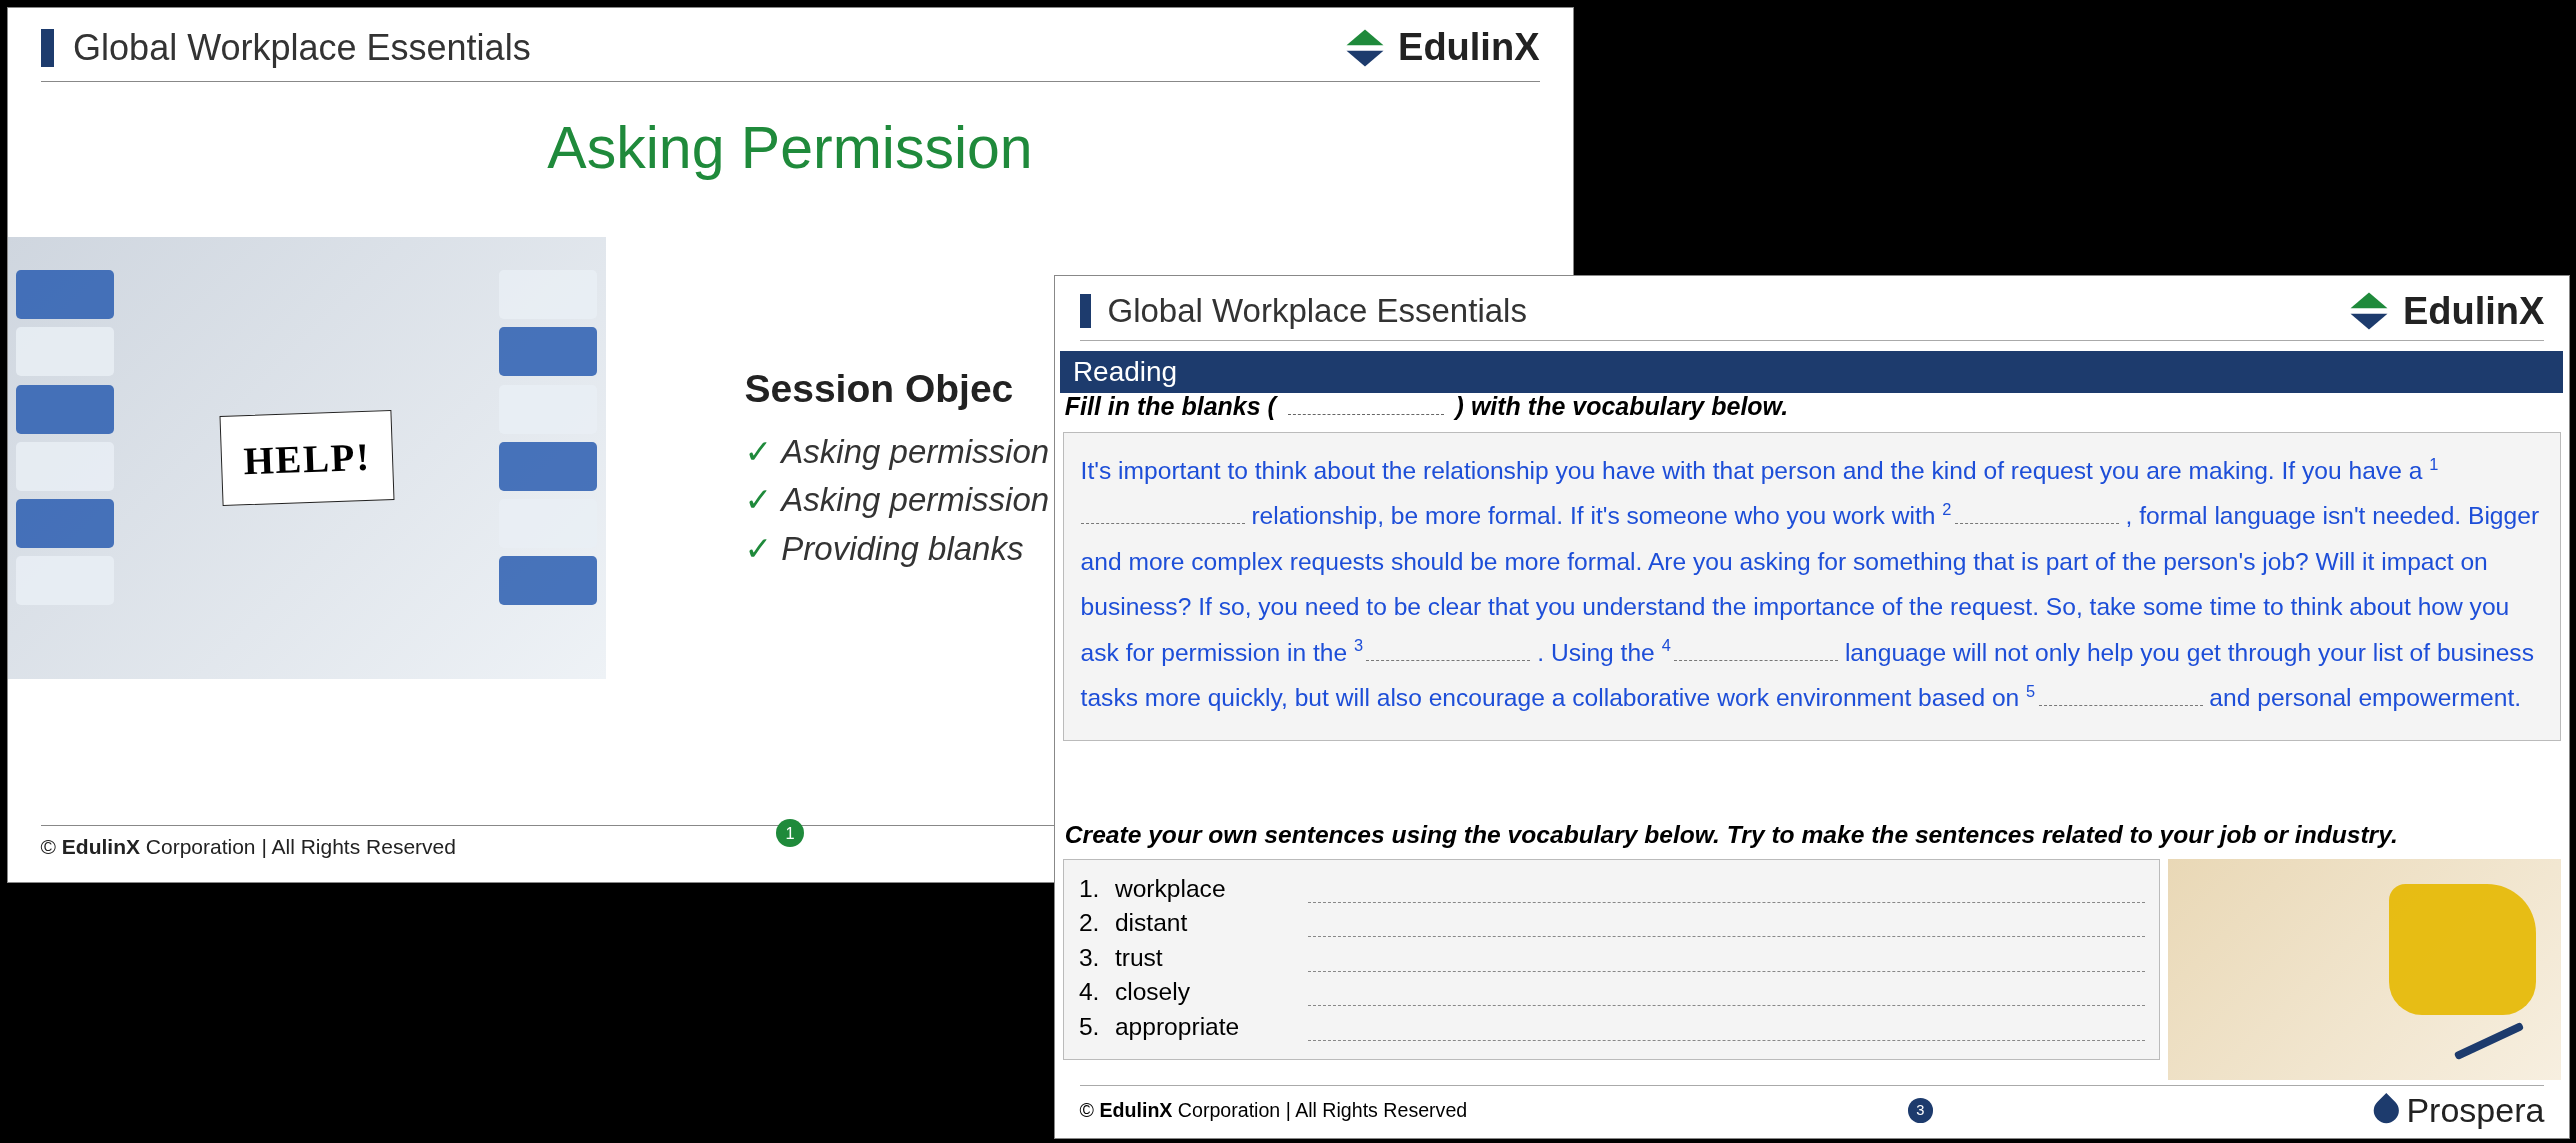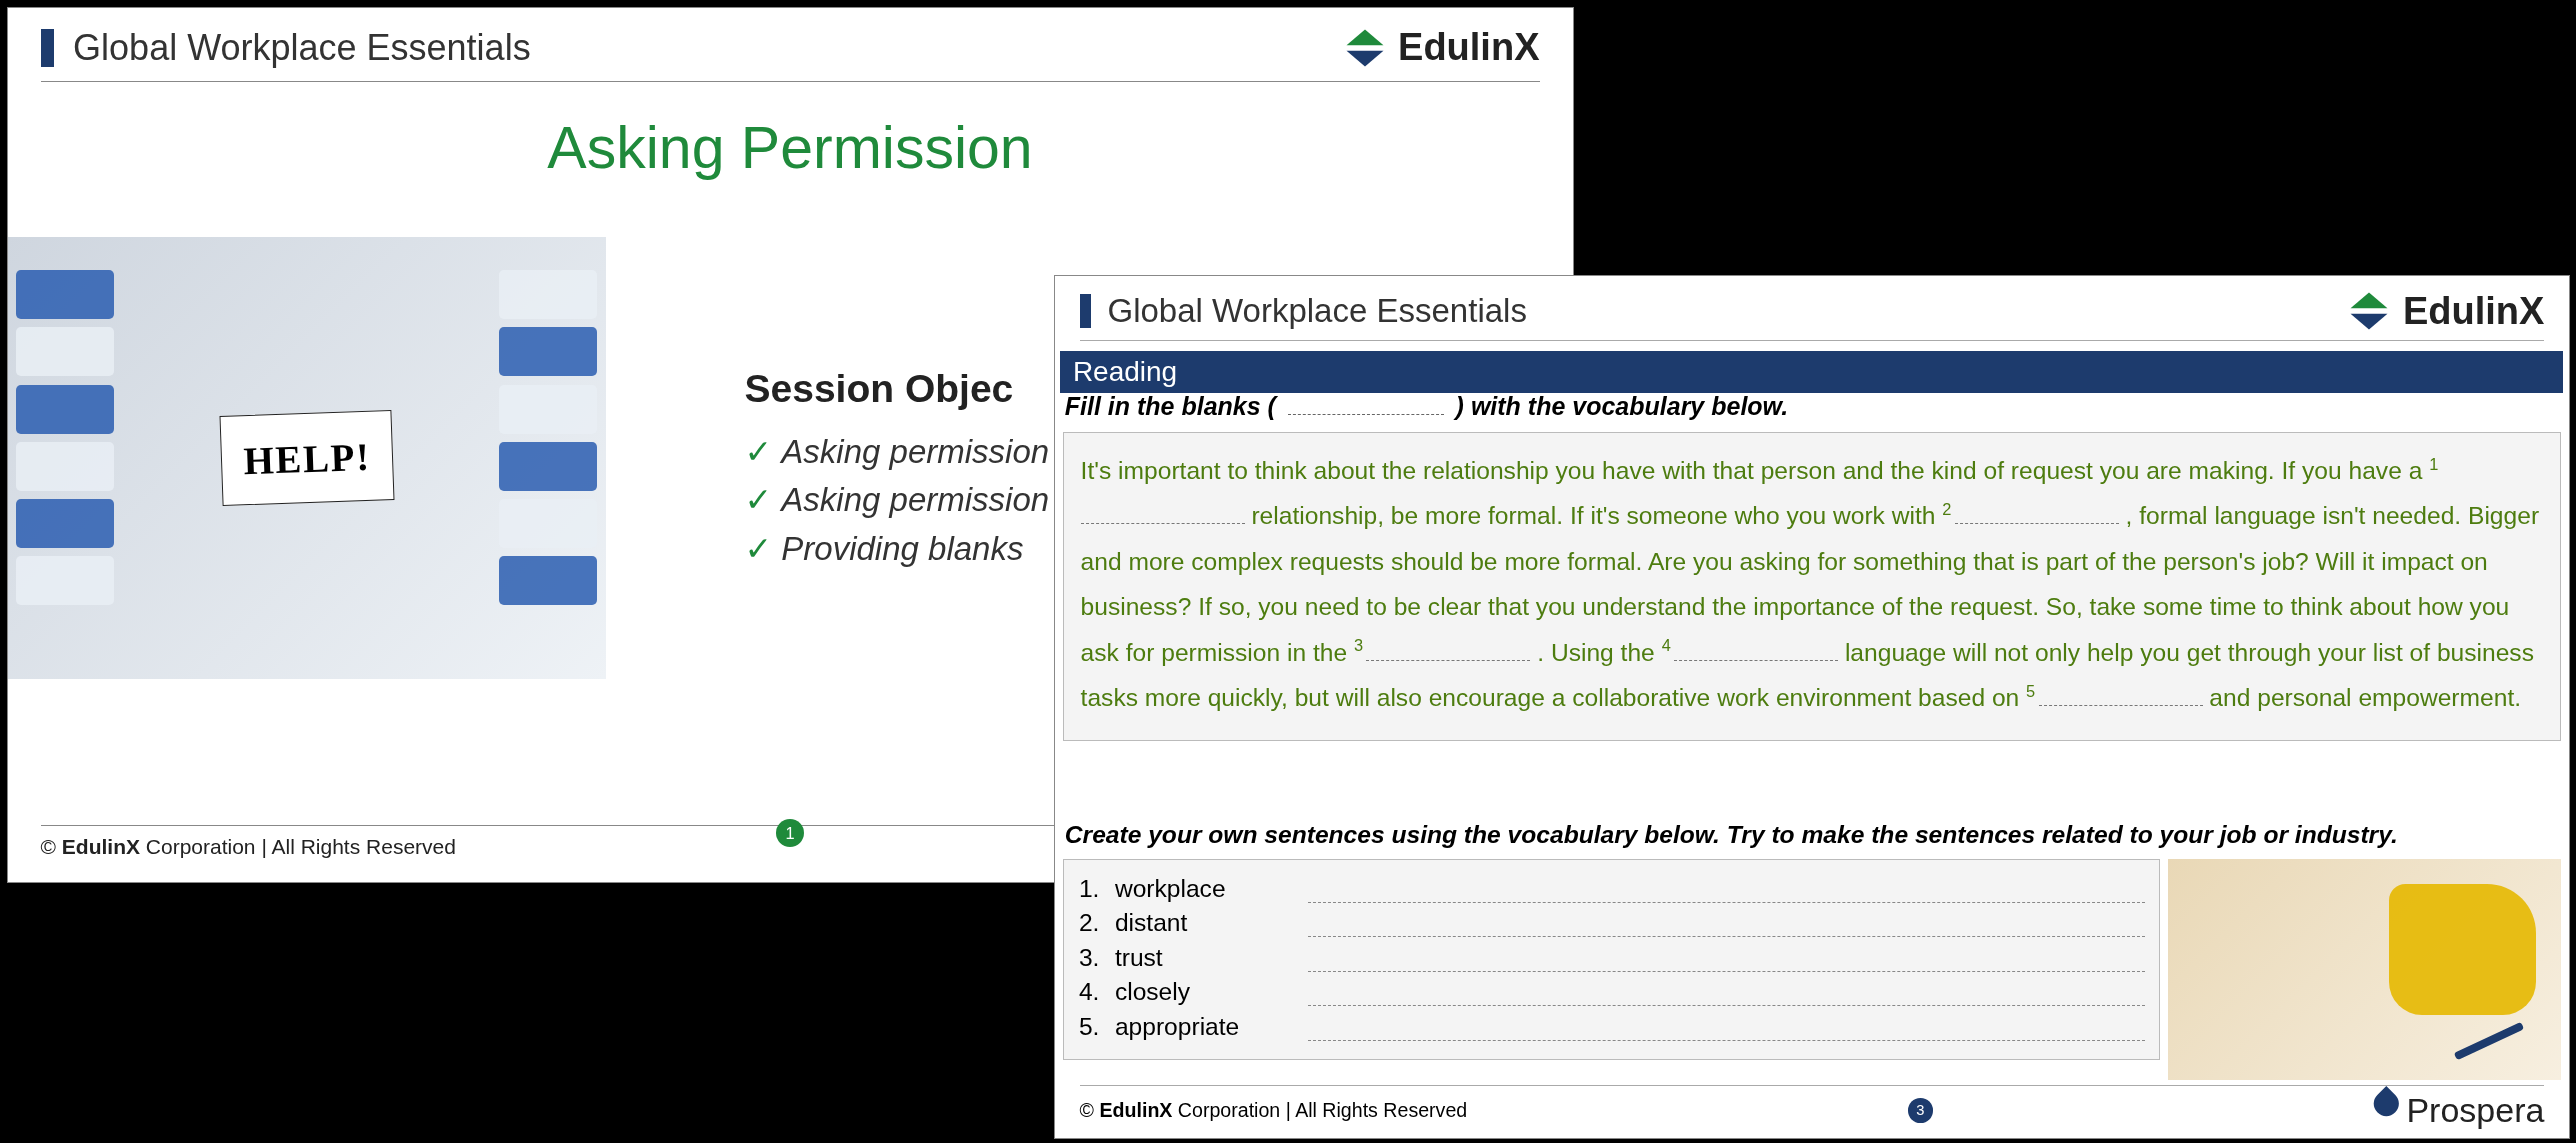--- a/index.html
+++ b/index.html
@@ -75,21 +75,21 @@
 
   .s3-sectionbar { background:#1d3b6d; color:#fff; font-size:28px; padding:4.9px 13px; }
   .s3-reading-bar { position:absolute; left:4.9px; right:6px; top:75px; }
   .s3-instr1 { position:absolute; left:9.8px; top:116px; font-size:25px; font-style:italic; font-weight:bold; }
   .s3-instr1 .blankline { display:inline-block; width:156px; border-bottom:1.6px dashed #666; vertical-align:baseline; margin:0 4.9px; }
 
   .s3-passage {
     position:absolute; left:8.2px; right:8.2px; top:156px;
     border:0.8px solid #bbb; background:#f4f4f4;
     padding:14.7px 16.4px 19.6px 16.4px;
-    font-size:24.6px; color:#4d7c0f; line-height:1.85;
+    font-size:24.6px; color:#1d4ed8; line-height:1.85;
   }
   .s3-passage .blank { display:inline-block; width:164px; border-bottom:1.6px dashed #777; vertical-align:baseline; }
   .s3-passage .num { font-size:16.4px; vertical-align:super; margin-right:3.3px; }
 
   .s3-sb-bar { position:absolute; left:4.9px; right:4.9px; top:504px; }
   .s3-instr2 { position:absolute; left:9.8px; right:9.8px; top:545px; font-size:24.6px; font-style:italic; font-weight:bold; }
 
   .s3-vocab {
     position:absolute; left:8.2px; top:583px; width:1097px;
     border:0.8px solid #bbb; background:#f4f4f4;
@@ -111,21 +111,21 @@
 
   .s3-footer {
     position:absolute; left:24.6px; right:24.6px; bottom:8.2px;
     border-top:1.6px solid #aaa; padding-top:4.9px;
     display:flex; align-items:center; font-size:19.6px;
   }
   .s3-footer .copy { flex:0 0 auto; }
   .s3-footer .pagebadge { margin-left:auto; margin-right:auto;
     width:24.6px; height:24.6px; border-radius:50%; background:#1d3b6d; color:#fff;
     display:flex; align-items:center; justify-content:center; font-size:14.7px; }
-  .s3-footer .brand { flex:0 0 auto; display:flex; align-items:flex-start; gap:8.2px; font-size:34px; color:#222; }
+  .s3-footer .brand { flex:0 0 auto; display:flex; align-items:center; gap:8.2px; font-size:34px; color:#222; }
   .s3-footer .brand .dot { width:24.6px; height:24.6px; background:#1d3b6d; border-radius:0 50% 50% 50%; transform:rotate(45deg); }
 
   
   .edulinx-logo { margin-left:auto; display:flex; align-items:center; gap:11.5px; }
   .edulinx-logo .txt { font-size:38px; font-weight:bold; color:#222; }
   .edulinx-logo svg { width:44px; height:44px; }
 </style>
 </head>
 <body>
 

